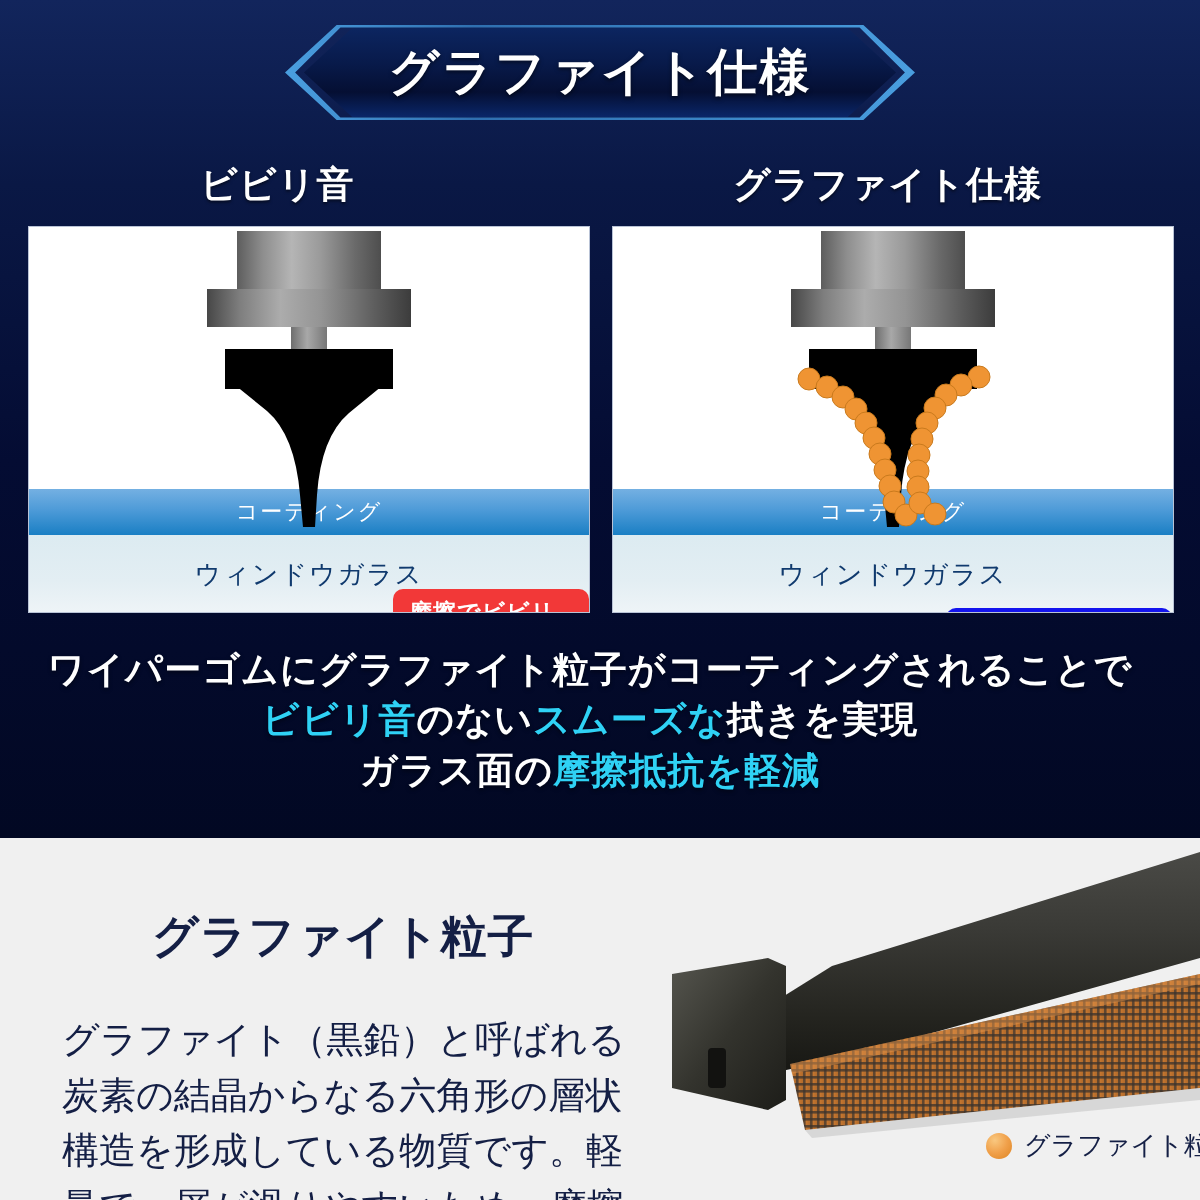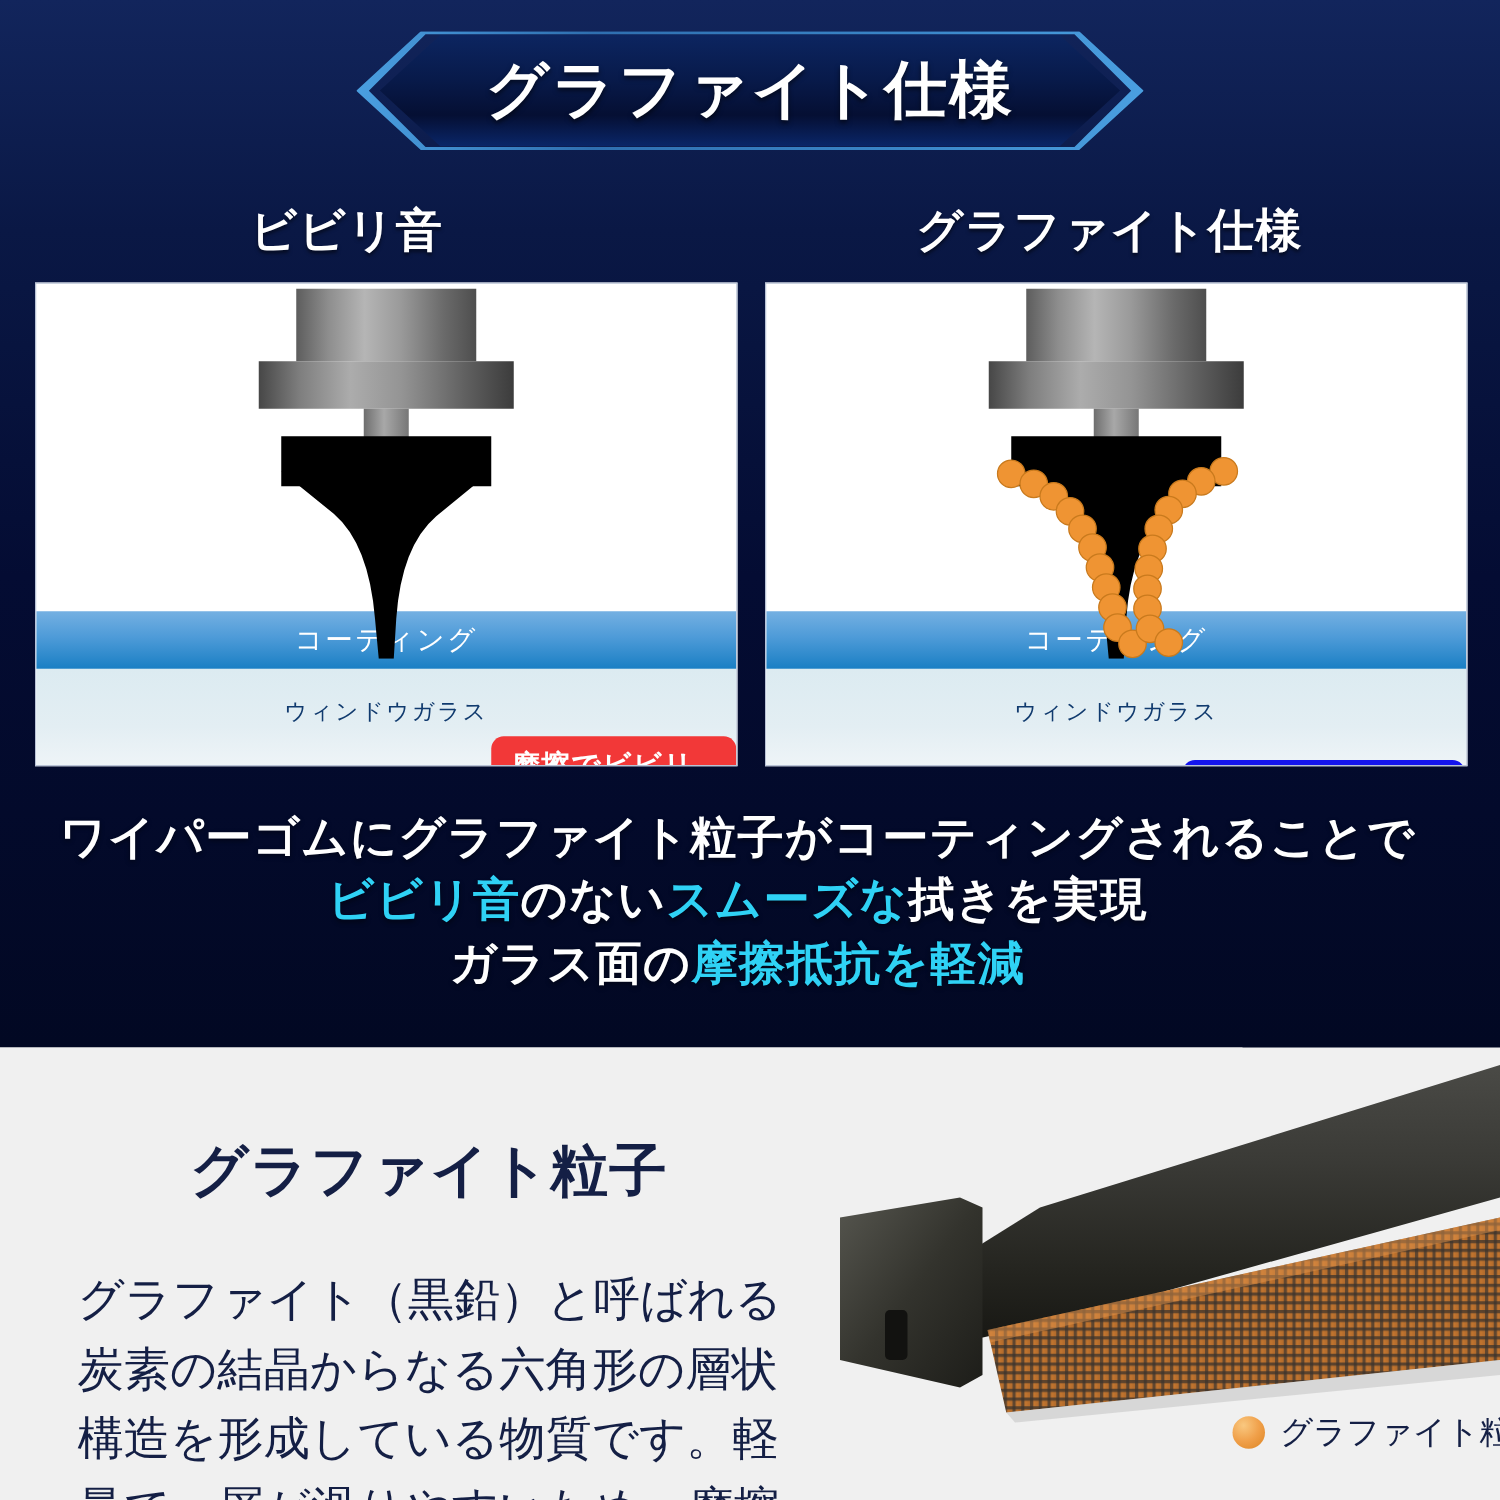--- a/index.html
+++ b/index.html
@@ -61,21 +61,21 @@
   .coating-label{
     position:absolute;inset:0;display:flex;align-items:center;justify-content:center;
     color:#ffffff;font-size:22px;letter-spacing:2px;border-radius:16px;
   }
   .glass{
     position:absolute;left:0;right:0;top:308px;bottom:0;
     background:linear-gradient(180deg,#dcebf1 0%,#e3eef3 60%,#eef4f7 100%);
   }
   .glass-label{
     position:absolute;left:0;right:0;top:22px;text-align:center;
-    color:#103a6e;font-size:18px;letter-spacing:2px;
+    color:#103a6e;font-size:26px;letter-spacing:2px;
   }
 
   
   .wiper{position:absolute;left:50%;transform:translateX(-50%);top:0;width:220px;height:300px;}
   .w-cyl{
     position:absolute;left:38px;top:4px;width:144px;height:58px;
     background:linear-gradient(90deg,#5d5d5d 0%,#8e8e8e 18%,#b5b5b5 38%,#9a9a9a 58%,#6a6a6a 82%,#4e4e4e 100%);
   }
   .w-flange{
     position:absolute;left:8px;top:62px;width:204px;height:38px;

